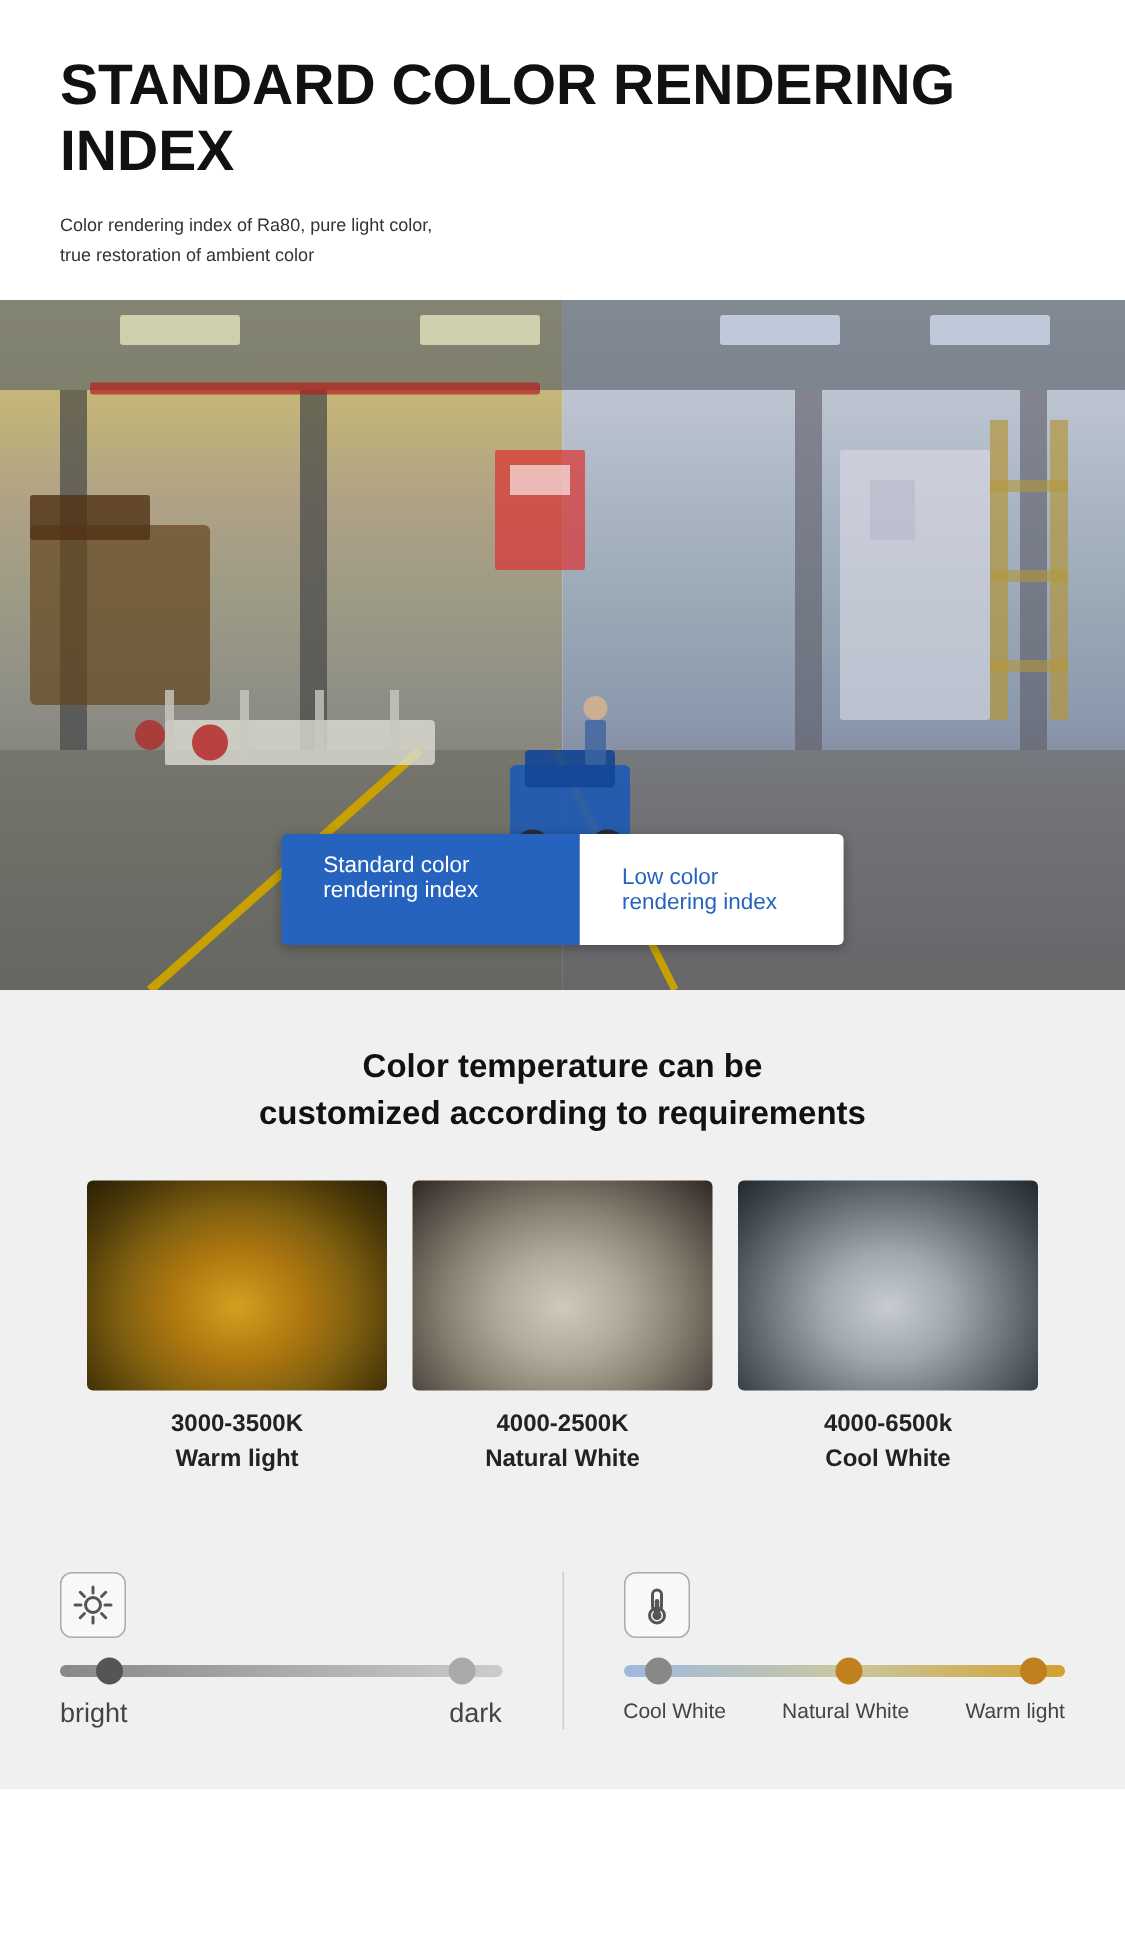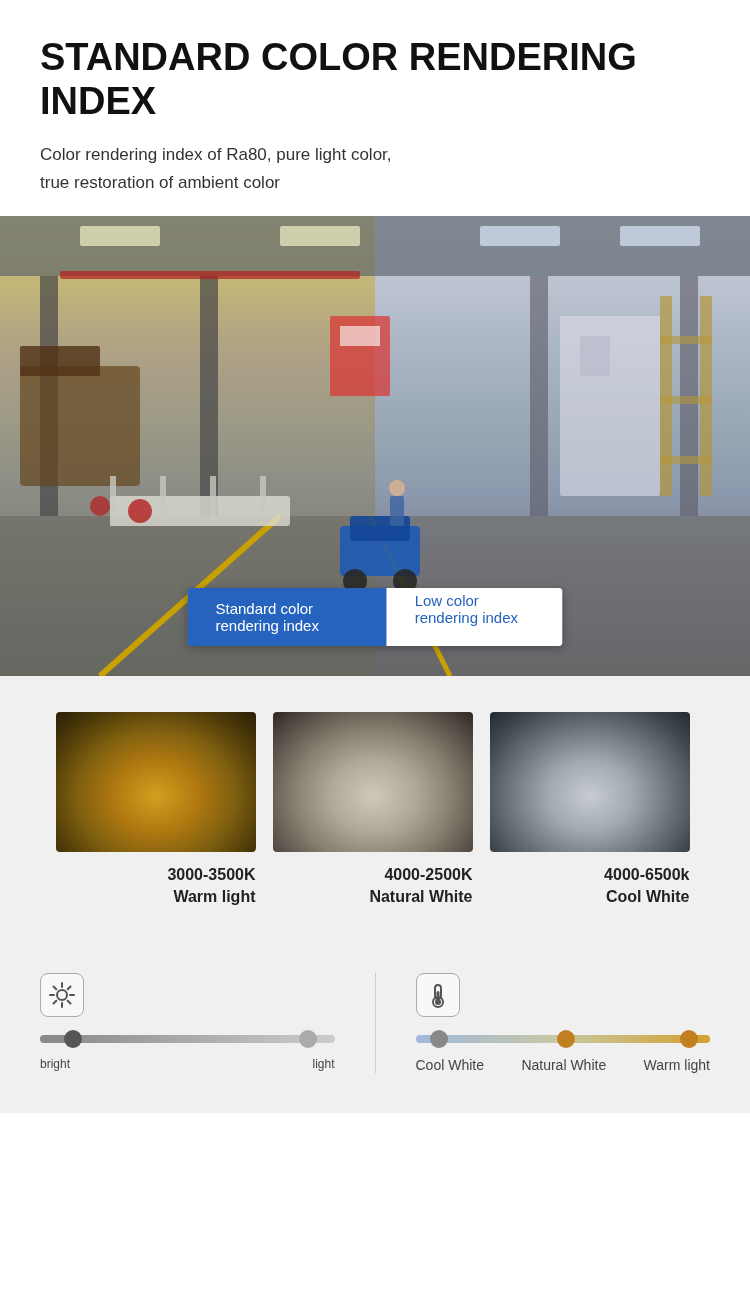--- a/index.html
+++ b/index.html
@@ -17,21 +17,21 @@
     }
     .main-title {
       font-size: 38px;
       font-weight: 900;
       line-height: 1.15;
       text-transform: uppercase;
       color: #111;
       margin-bottom: 18px;
     }
     .subtitle {
-      font-size: 17px;
+      font-size: 12px;
       color: #333;
       line-height: 1.6;
     }
 
     
     .image-section {
       position: relative;
       width: 750px;
       height: 460px;
       overflow: hidden;
@@ -96,21 +96,21 @@
       background: #2563be;
       color: #fff;
       font-size: 15px;
       padding: 12px 28px;
       font-weight: 500;
     }
     .label-low {
       background: #fff;
       color: #2563be;
       font-size: 15px;
-      padding: 4px 28px;
+      padding: 20px 28px;
       font-weight: 500;
     }
 
     
     .color-temp-section {
       background: #f0f0f0;
       padding: 36px 30px 30px 30px;
     }
     .color-temp-title {
       text-align: center;
@@ -123,21 +123,21 @@
 
     .color-swatches {
       display: flex;
       justify-content: center;
       gap: 22px;
       margin-bottom: 24px;
     }
     .swatch-item {
       display: flex;
       flex-direction: column;
-      align-items: flex-end;
+      align-items: center;
       width: 195px;
     }
     .swatch-box {
       width: 200px;
       height: 140px;
       border-radius: 4px;
       margin-bottom: 12px;
     }
     .swatch-warm {
       background: radial-gradient(ellipse at 50% 60%, #d4a020 0%, #b07810 30%, #806010 55%, #4a3808 80%, #2a2008 100%);
@@ -210,21 +210,21 @@
       width: 18px;
       height: 18px;
       background: #555;
       border-radius: 50%;
       top: 50%;
       transform: translateY(-50%);
     }
     .slider-labels {
       display: flex;
       justify-content: space-between;
-      font-size: 12px;
+      font-size: 18px;
       color: #444;
       margin-top: 6px;
     }
     .temp-labels {
       display: flex;
       justify-content: space-between;
       font-size: 14px;
       color: #444;
       margin-top: 6px;
     }
@@ -301,20 +301,21 @@
     <rect x="340" y="110" width="40" height="20" fill="rgba(255,255,255,0.6)"></rect>
   </svg>
 
   <div class="labels-bar">
     <div class="label-standard">Standard color rendering index</div>
     <div class="label-low">Low color rendering index</div>
   </div>
 </div>
 
 <div class="color-temp-section">
+  <div class="color-temp-title">Color temperature can be<br>customized according to requirements</div>
 
   <div class="color-swatches">
 
     <div class="swatch-item">
       <div class="swatch-box swatch-warm"></div>
       <div class="swatch-label">3000-3500K</div>
       <div class="swatch-label">Warm light</div>
     </div>
 
     <div class="swatch-item">
@@ -353,21 +354,21 @@
     </div>
 
     <div class="slider-container">
       <div class="slider-track slider-track-bright" style="width:100%; height:8px; border-radius:4px; background: linear-gradient(to right, #888, #ccc); position:relative;">
         <div class="slider-dot" style="left: 8%; position:absolute; width:18px; height:18px; background:#555; border-radius:50%; top:50%; transform:translateY(-50%);"></div>
         <div class="slider-dot" style="right: 6%; left:auto; position:absolute; width:18px; height:18px; background:#aaa; border-radius:50%; top:50%; transform:translateY(-50%);"></div>
       </div>
     </div>
     <div class="slider-labels">
       <span>bright</span>
-      <span>light</span>
+      <span>dark</span>
     </div>
   </div>
 
   <div class="divider"></div>
 
   <div class="control-group">
     <div class="control-icon-row">
       <div class="control-icon-box">
 
         <svg viewBox="0 0 28 28" xmlns="http://www.w3.org/2000/svg">

